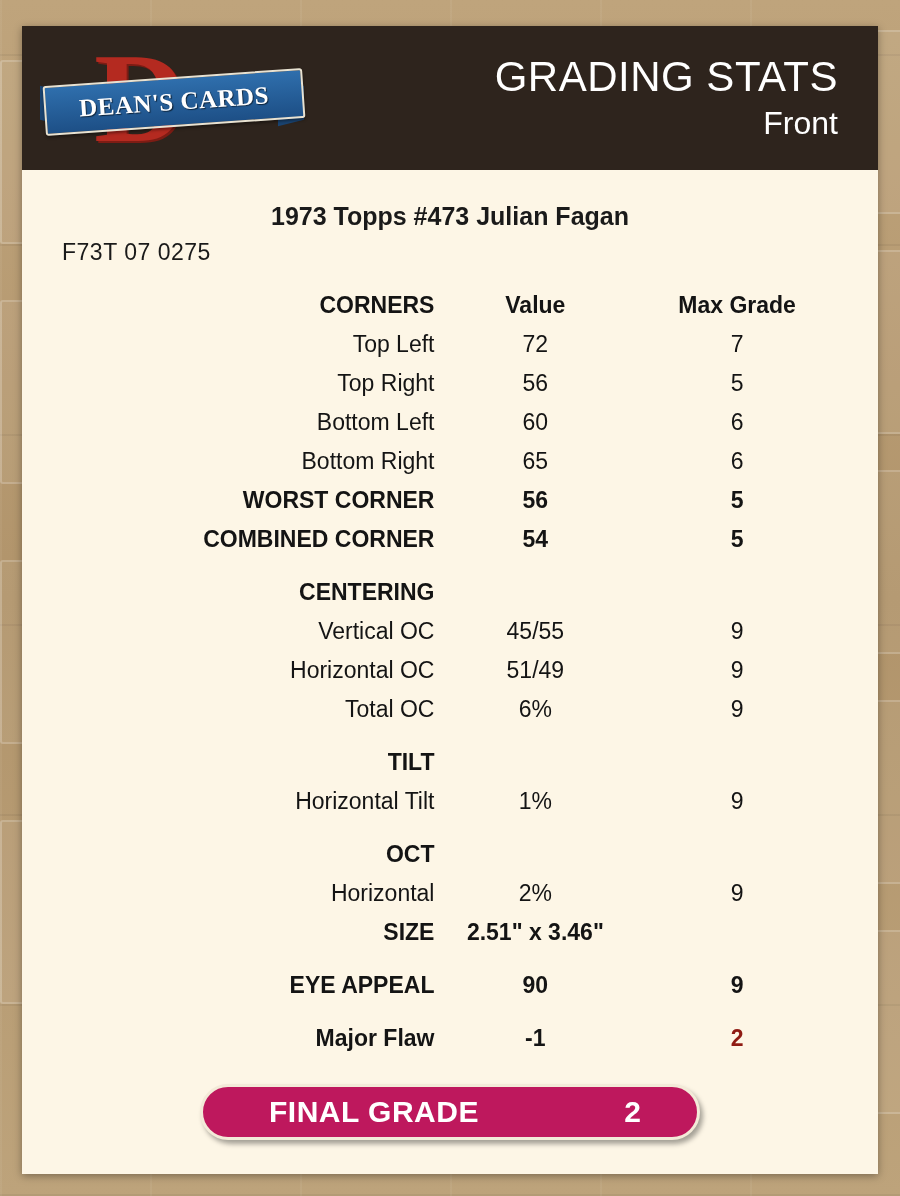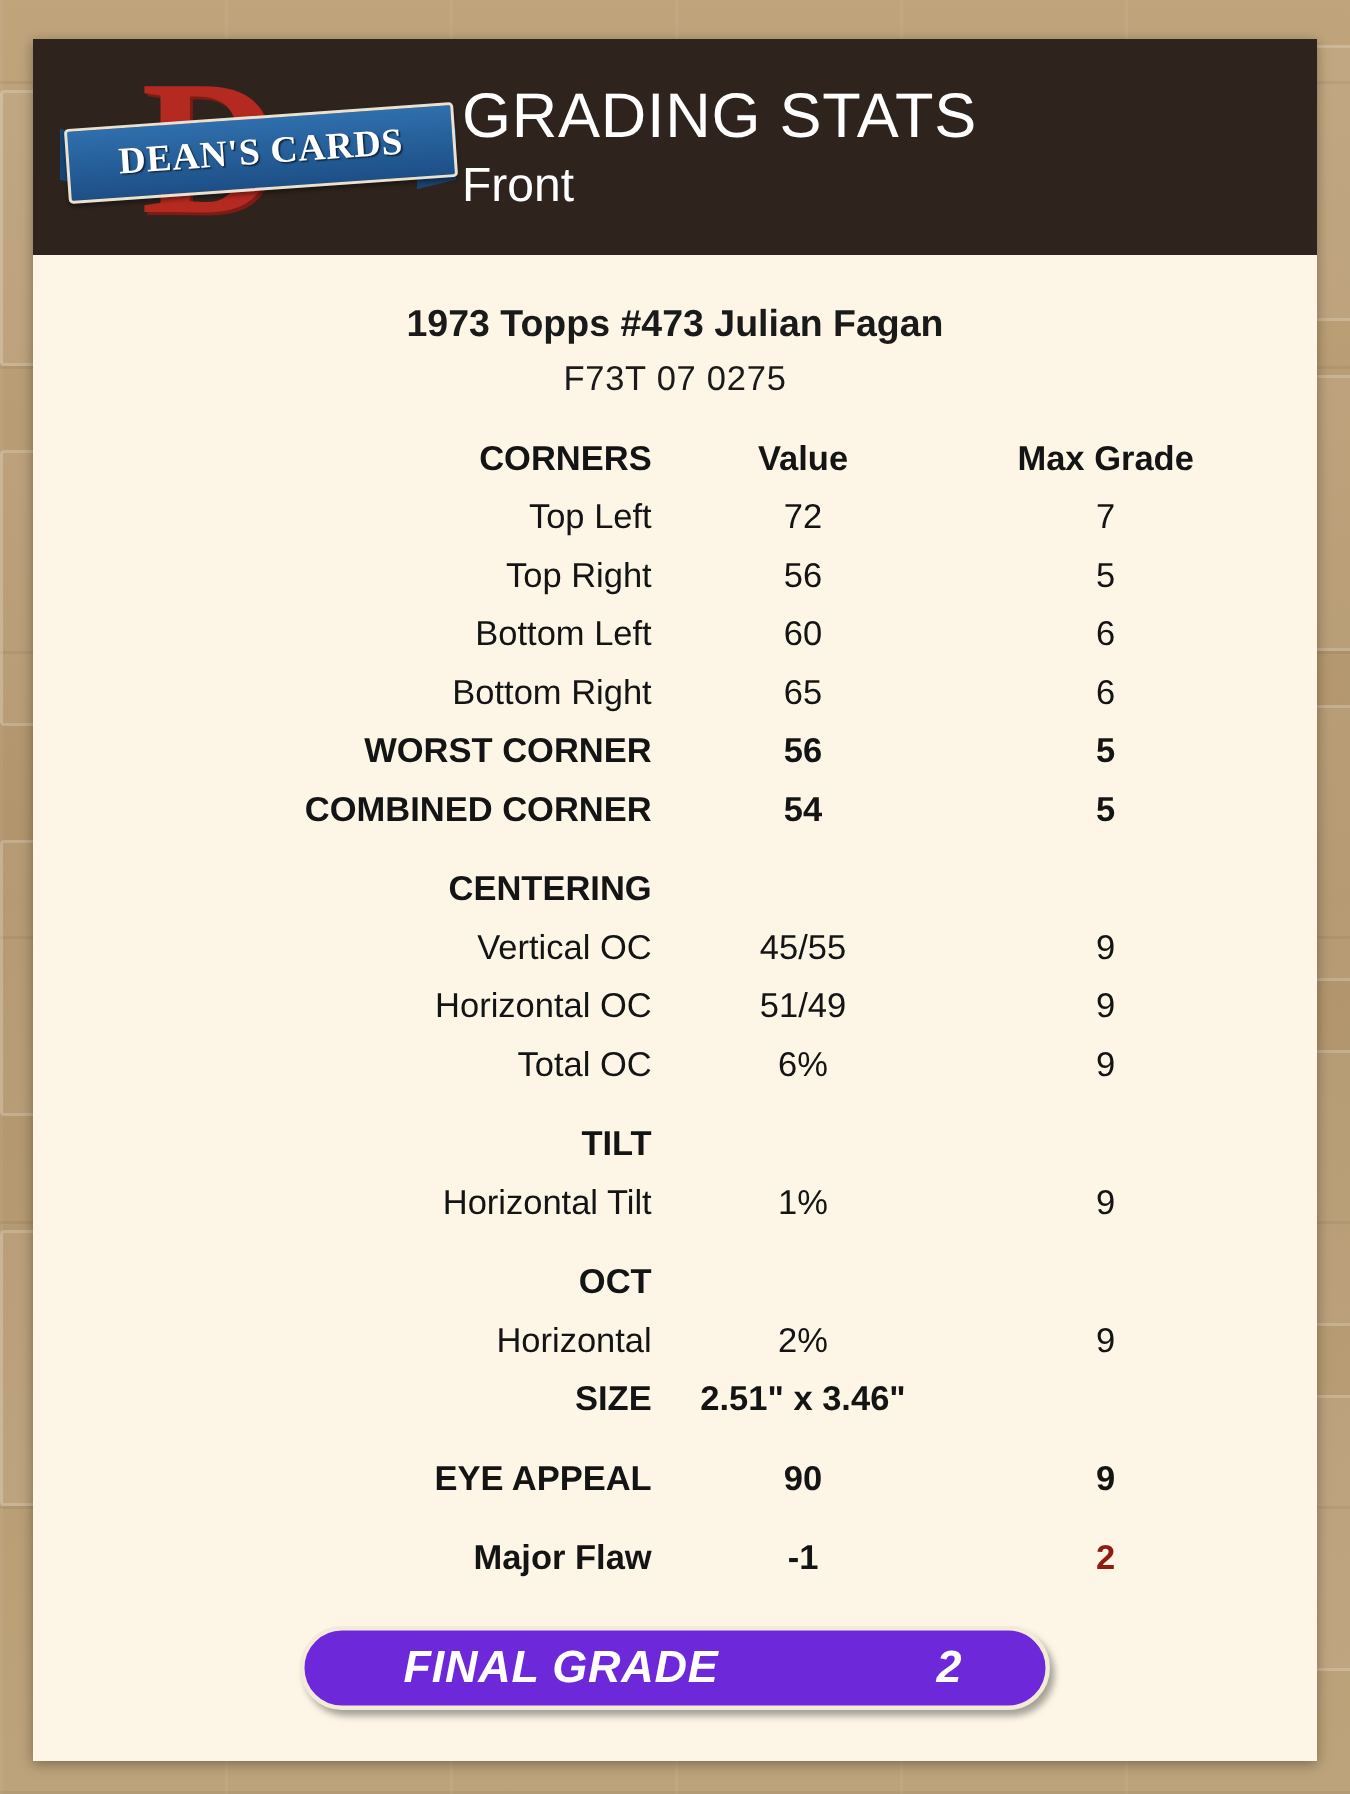--- a/index.html
+++ b/index.html
@@ -98,21 +98,21 @@
     width: 26px;
     height: 34px;
     background: #1a4472;
     top: 52px;
   }
   .logo .ribbon-tail-l { left: 2px; transform: skewY(14deg); }
   .logo .ribbon-tail-r { right: 4px; transform: skewY(-14deg); }
 
   .header-titles {
     flex: 1 1 auto;
-    text-align: left;
+    text-align: right;
     color: #ffffff;
     padding-right: 40px;
   }
   .header-titles .t1 {
     font-size: 42px;
     letter-spacing: 0.5px;
     line-height: 50px;
   }
   .header-titles .t2 {
     font-size: 32px;
@@ -123,21 +123,20 @@
     padding: 28px 40px 0 40px;
   }
   .card-title {
     text-align: center;
     font-size: 25px;
     font-weight: bold;
     color: #1a1a1a;
     margin-top: 4px;
   }
   .card-serial {
-    text-align: center;
     font-size: 23px;
     color: #1a1a1a;
     margin-top: 8px;
     margin-bottom: 20px;
     letter-spacing: 0.5px;
   }
 
   table.stats {
     width: 100%;
     border-collapse: collapse;
@@ -165,30 +164,29 @@
 
   .final-wrap {
     margin: 26px 0 0 0;
     display: flex;
     justify-content: center;
   }
   .final-grade {
     position: relative;
     width: 500px;
     height: 56px;
-    background: #6d28d9;
+    background: #be185d;
     border: 3px solid #f3ead8;
     border-radius: 28px;
     box-shadow: 3px 4px 5px rgba(0,0,0,0.35);
     display: flex;
     align-items: center;
     justify-content: space-between;
     padding: 0 36px;
     box-sizing: border-box;
-    font-style: italic;
   }
   .final-grade .fg-label {
     color: #ffffff;
     font-size: 30px;
     font-weight: bold;
     letter-spacing: 0.5px;
     margin-left: 30px;
   }
   .final-grade .fg-value {
     color: #ffffff;

